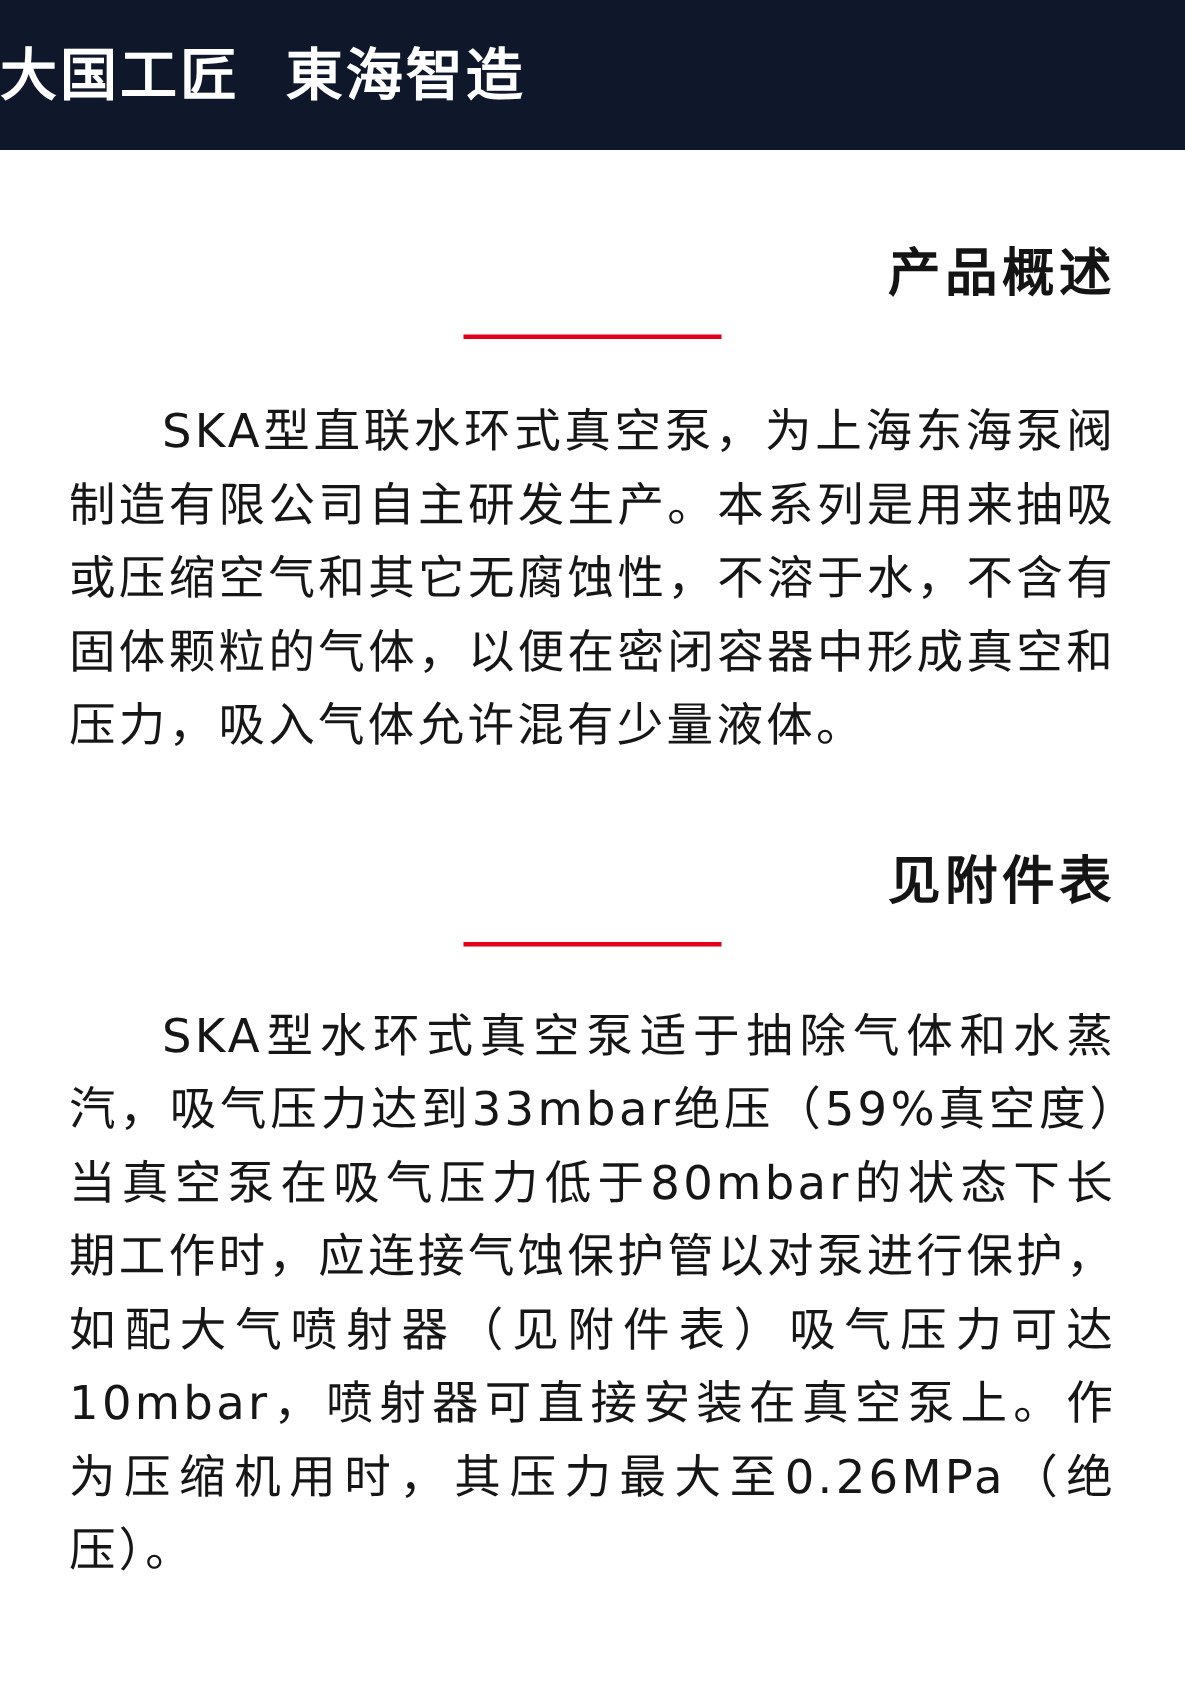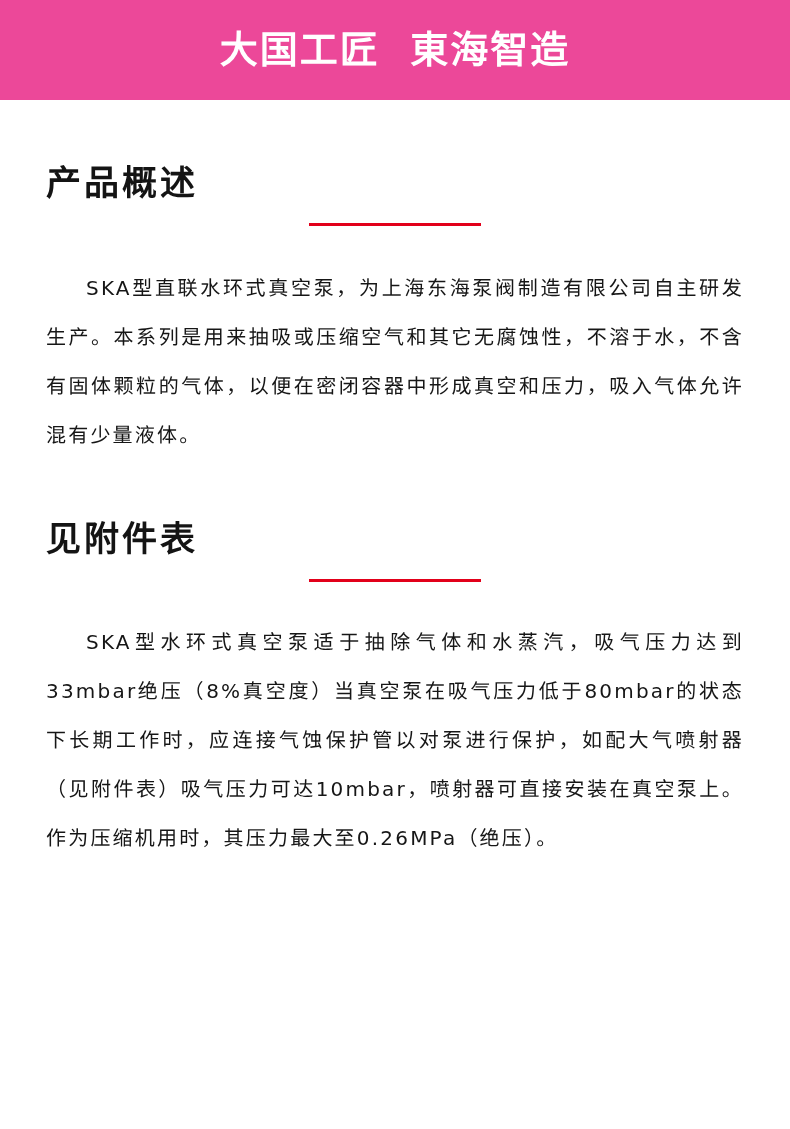--- a/index.html
+++ b/index.html
@@ -15,24 +15,24 @@
     color: #1a1a1a;
     overflow: hidden;
     position: relative;
   }
 
   
   .banner {
     position: relative;
     width: 790px;
     height: 100px;
-    background: #ec4899;
+    background: #0f172a;
     display: flex;
     align-items: center;
-    justify-content: center;
+    justify-content: flex-start;
   }
   .banner-title {
     color: #ffffff;
     font-size: 38px;
     font-weight: bold;
     letter-spacing: 2px;
     line-height: 1;
     white-space: pre;
     font-family: "DejaVu Sans", "Liberation Sans", sans-serif;
   }
@@ -47,41 +47,41 @@
     margin: 0;
   }
   .section.first {
     padding-top: 62px;
   }
   .section.second {
     padding-top: 58px;
   }
 
   .section-heading-wrap {
-    text-align: left;
+    text-align: right;
   }
   .section-heading {
     display: inline-block;
     font-size: 35px;
     font-weight: bold;
     letter-spacing: 3px;
     color: #141414;
     line-height: 1.2;
     font-family: "DejaVu Sans", "Liberation Sans", sans-serif;
   }
   .heading-rule {
     width: 172px;
     height: 3px;
     background: #e2001a;
     margin: 19px auto 0 auto;
   }
 
   .body-text {
     margin: 38px 0 0 0;
-    font-size: 20px;
+    font-size: 31px;
     line-height: 49px;
     color: #161616;
     text-align: justify;
     text-justify: inter-ideograph;
     text-indent: 2em;
     letter-spacing: 2.2px;
     font-family: "DejaVu Sans", "Liberation Sans", sans-serif;
   }
   .section.second .body-text {
     margin-top: 36px;
@@ -102,16 +102,16 @@
       <div class="heading-rule"></div>
     </div>
     <p class="body-text">SKA型直联水环式真空泵，为上海东海泵阀制造有限公司自主研发生产。本系列是用来抽吸或压缩空气和其它无腐蚀性，不溶于水，不含有固体颗粒的气体，以便在密闭容器中形成真空和压力，吸入气体允许混有少量液体。</p>
   </div>
 
   <div class="section second">
     <div class="section-heading-wrap">
       <div class="section-heading">见附件表</div>
       <div class="heading-rule"></div>
     </div>
-    <p class="body-text">SKA型水环式真空泵适于抽除气体和水蒸汽，吸气压力达到33mbar绝压（8%真空度）当真空泵在吸气压力低于80mbar的状态下长期工作时，应连接气蚀保护管以对泵进行保护，如配大气喷射器（见附件表）吸气压力可达10mbar，喷射器可直接安装在真空泵上。作为压缩机用时，其压力最大至0.26MPa（绝压）。</p>
+    <p class="body-text">SKA型水环式真空泵适于抽除气体和水蒸汽，吸气压力达到33mbar绝压（59%真空度）当真空泵在吸气压力低于80mbar的状态下长期工作时，应连接气蚀保护管以对泵进行保护，如配大气喷射器（见附件表）吸气压力可达10mbar，喷射器可直接安装在真空泵上。作为压缩机用时，其压力最大至0.26MPa（绝压）。</p>
   </div>
 
 </div>
 
 </body></html>

